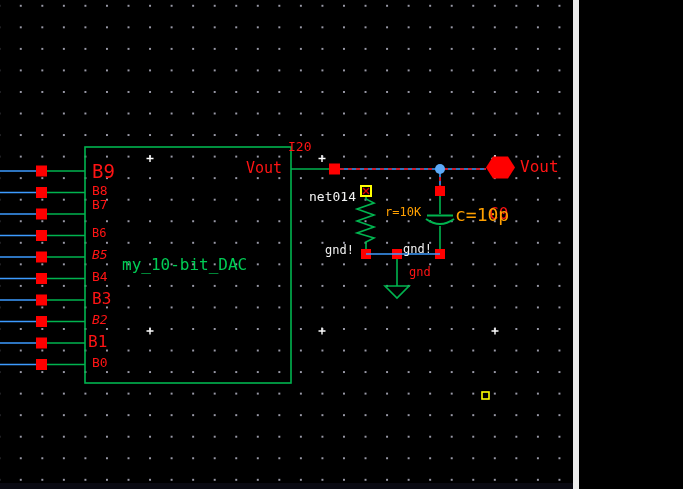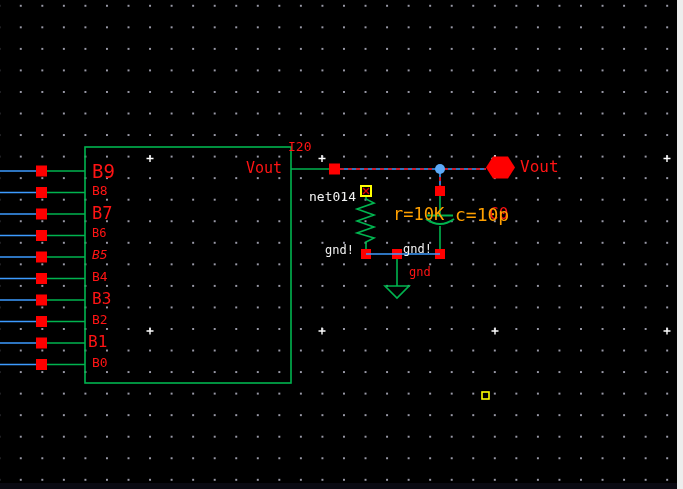--- a/index.html
+++ b/index.html
@@ -1,17 +1,17 @@
 <!DOCTYPE html>
 <html><head>
 <meta charset="utf-8">
 <style>
   html,body{margin:0;padding:0;background:#000;}
   #stage{
-    position:relative;width:683px;height:489px;overflow:hidden;
+    position:relative;width:579px;height:489px;overflow:hidden;
     background-color:#000;
     background-image:radial-gradient(circle, #9a9aa8 0.7px, rgba(0,0,0,0) 1.2px);
     background-size:21.55px 21.55px;
     background-position:10px -5px;
     font-family:"DejaVu Sans Mono", monospace;
     font-feature-settings:"zero" 1;
   }
   .lbl{position:absolute;white-space:pre;line-height:1.0;letter-spacing:0;}
   .red{color:#ff1414;}
   .grn{color:#00cc55;}
@@ -119,35 +119,36 @@
       <polygon points="385,286 409,286 397,298" fill="none" stroke="#00b44f" stroke-width="1.6"></polygon>
     </g>
 
     <rect x="482" y="392" width="7" height="7" fill="none" stroke="#ffff00" stroke-width="1.6"></rect>
   </svg>
 
   <div class="lbl red" style="left:288px;top:140px;font-size:13px;">I20</div>
 
   <div class="lbl red" style="left:246px;top:161px;font-size:15px;">Vout</div>
 
+  <div class="lbl grn" style="left:122px;top:257px;font-size:16px;">my_10-bit_DAC</div>
 
   <div class="lbl red" style="left:92px;top:162px;font-size:19px;">B9</div>
   <div class="lbl red" style="left:92px;top:184px;font-size:13px;">B8</div>
-  <div class="lbl red" style="left:92px;top:205px;font-size:17px;">B7</div>
+  <div class="lbl red" style="left:92px;top:198px;font-size:13px;">B7</div>
   <div class="lbl red" style="left:92px;top:227px;font-size:12px;">B6</div>
   <div class="lbl red" style="left:92px;top:248px;font-size:13px;font-style:italic;">B5</div>
   <div class="lbl red" style="left:92px;top:270px;font-size:13px;text-align:right;">B4</div>
   <div class="lbl red" style="left:92px;top:291px;font-size:16px;">B3</div>
-  <div class="lbl red" style="left:92px;top:313px;font-size:13px;">B2</div>
+  <div class="lbl red" style="left:92px;top:313px;font-size:13px;font-style:italic;">B2</div>
   <div class="lbl red" style="left:88px;top:334px;font-size:16px;">B1</div>
   <div class="lbl red" style="left:92px;top:356px;font-size:13px;">B0</div>
 
   <div class="lbl wht" style="left:309px;top:190px;font-size:13px;">net014</div>
 
-  <div class="lbl org" style="left:393px;top:206px;font-size:17px;">r=10K</div>
+  <div class="lbl org" style="left:385px;top:206px;font-size:12px;">r=10K</div>
 
   <div class="lbl red" style="left:451px;top:206px;font-size:16px;margin-left:38px;">C0</div>
   <div class="lbl org" style="left:455px;top:206px;font-size:18px;">c=10p</div>
 
   <div class="lbl wht" style="left:325px;top:244px;font-size:12px;">gnd!</div>
   <div class="lbl wht" style="left:403px;top:243px;font-size:12px;">gnd!</div>
   <div class="lbl red" style="left:409px;top:266px;font-size:12px;">gnd</div>
 
   <div class="lbl red" style="left:520px;top:159px;font-size:16px;">Vout</div>
 

